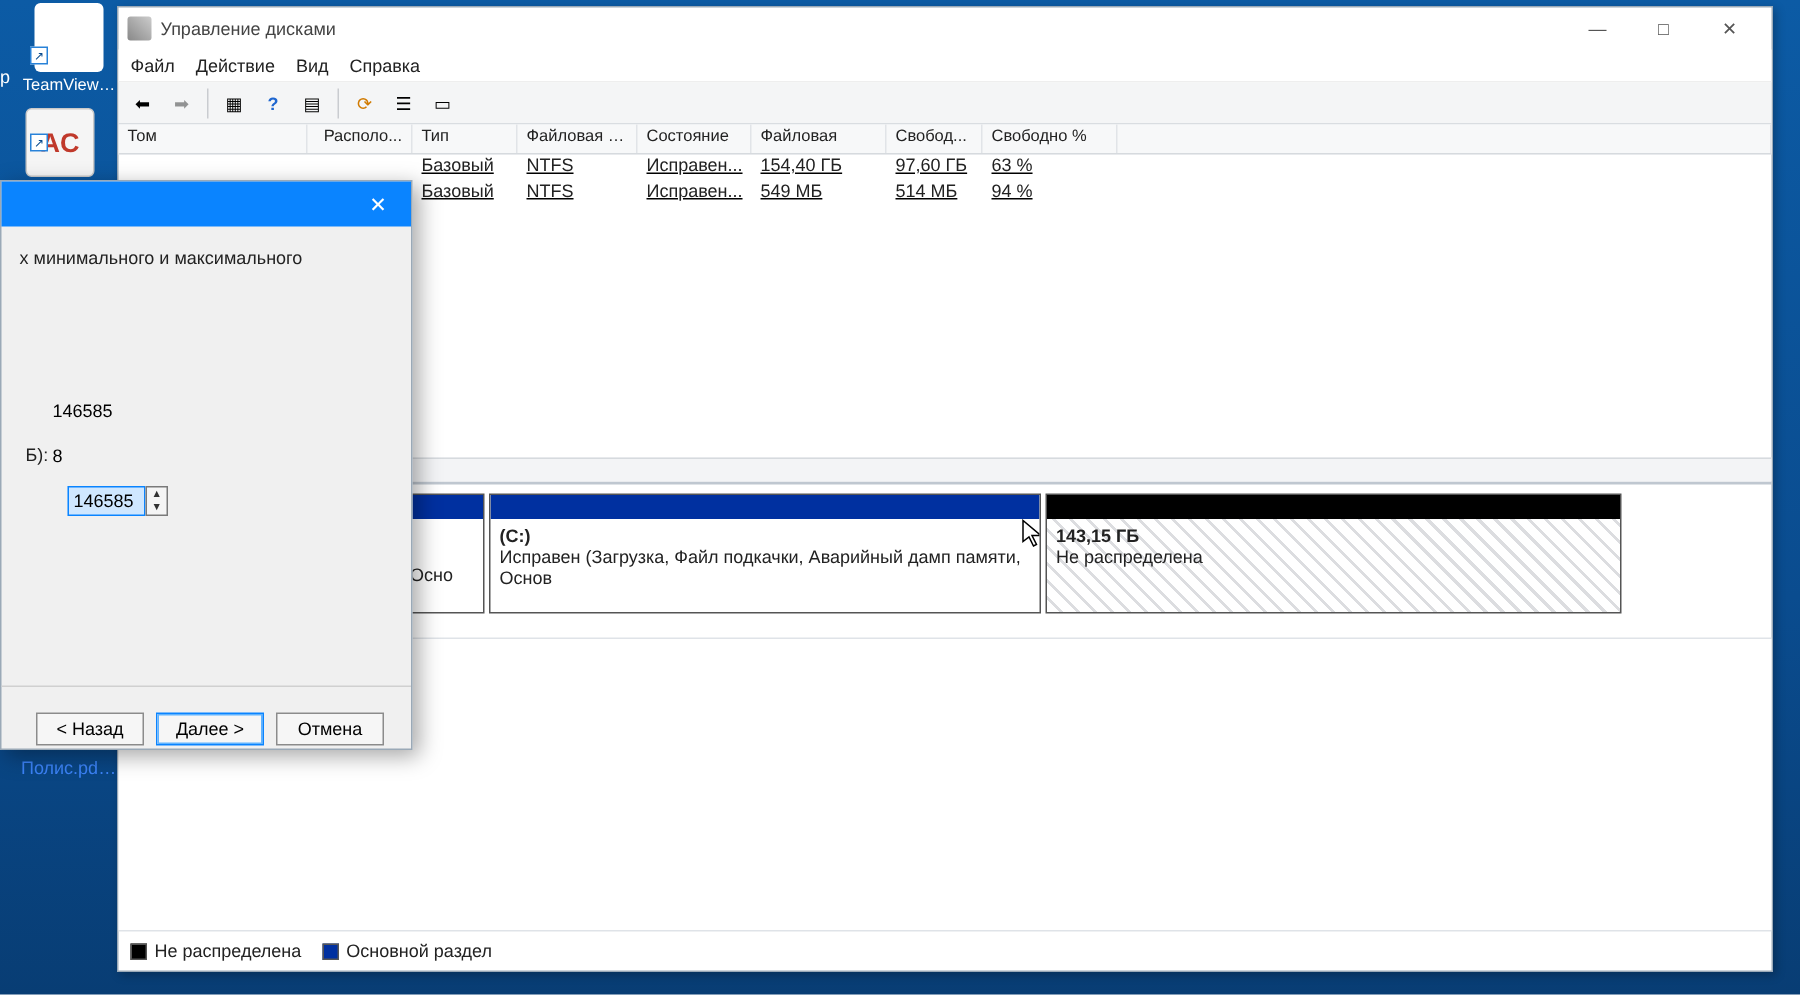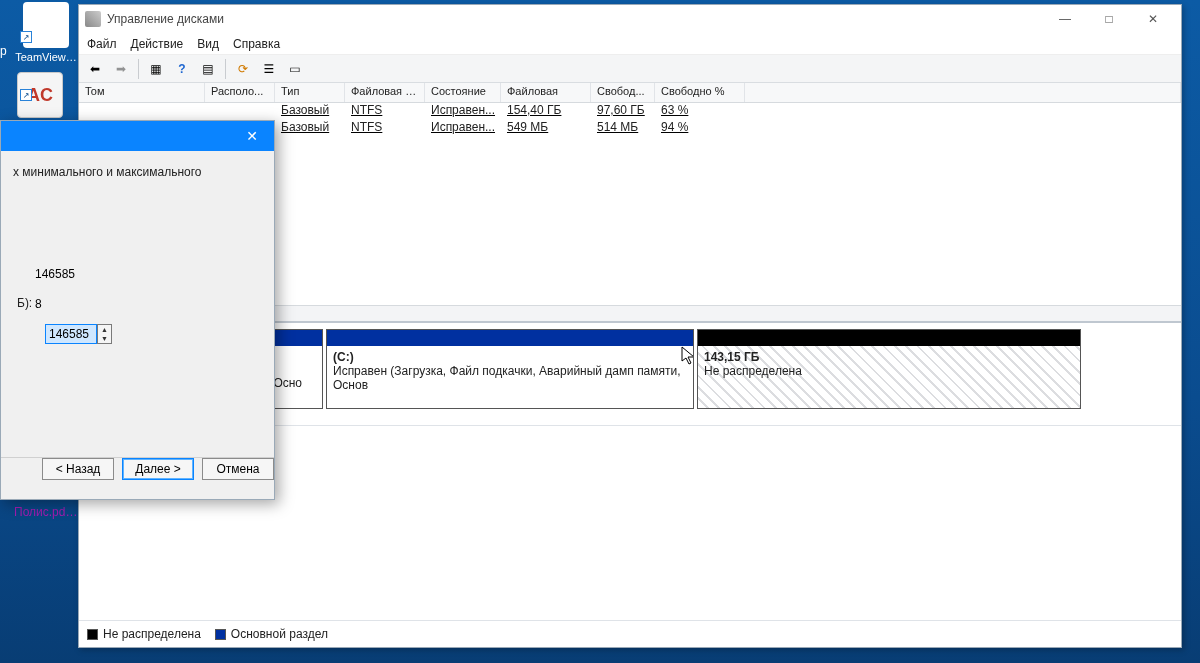--- a/index.html
+++ b/index.html
@@ -9,21 +9,21 @@
     position:relative;
   }
 
   
   .desktop-icon { position:absolute; width:72px; text-align:center; color:#fff; font-size:11px; }
   .desktop-icon .iconbox { width:46px; height:46px; margin:0 auto 3px; background:#fff; border-radius:4px; display:flex; align-items:center; justify-content:center; font-size:18px;}
   .desktop-icon .lnk{ width:12px;height:12px;background:#fff;border:1px solid #2982d8;position:absolute;bottom:20px;left:10px; font-size:8px; color:#0a4c8f; display:flex;align-items:center;justify-content:center;}
   #iconTV { top:2px; left:10px; }
   #iconAC { top:72px; left:10px; width:60px; }
   #iconAC .iconbox{ background:#f5f5f5; border:1px solid #c9c9c9; font-weight:bold; color:#c0392b; }
-  #labelPolis { position:absolute; top:505px; left:14px; color:#a21caf; font-size:12px; }
+  #labelPolis { position:absolute; top:505px; left:14px; color:#3b82f6; font-size:12px; }
 
   
   .win-main {
     position:absolute; left:78px; top:4px; width:1104px; height:644px;
     background:#fff; border:1px solid #9aa9b7;
     box-shadow:2px 2px 6px rgba(0,0,0,.25);
     display:flex; flex-direction:column;
   }
   .titlebar { height:28px; display:flex; align-items:center; padding:14px 6px; color:#444; }
   .titlebar .ticon { width:16px;height:16px; margin-right:6px; background:linear-gradient(45deg,#888,#ccc); border-radius:2px; }
@@ -34,21 +34,21 @@
   .menubar span{ color:#222;}
 
   .toolbar { height:28px; display:flex; align-items:center; gap:2px; padding:2px 4px; background:#f4f5f6; border-bottom:1px solid #d9dde1;}
   .tbtn{ width:24px;height:22px; display:flex;align-items:center;justify-content:center; border:1px solid transparent;}
   .tsep{width:1px;height:20px;background:#c9ccd0;margin:0 3px;}
 
   
   .listarea{ flex:0 0 240px; border-bottom:2px solid #bfc7d0; position:relative; }
   .cols { display:flex; height:20px; background:#f7f8f9; border-bottom:1px solid #d6dade;}
   .col { border-right:1px solid #e1e4e8; padding:2px 6px; font-size:11px; color:#222; overflow:hidden; white-space:nowrap; text-overflow:ellipsis;}
-  .c0{width:126px;} .c1{width:70px;} .c2{width:70px;} .c3{width:80px;} .c4{width:76px;} .c5{width:90px;} .c6{width:64px;} .c7{width:90px;} .c8{flex:1;}
+  .c0{width:126px;} .c1{width:70px;text-align:right;} .c2{width:70px;} .c3{width:80px;} .c4{width:76px;} .c5{width:90px;} .c6{width:64px;} .c7{width:90px;} .c8{flex:1;}
   .row { display:flex; height:17px;text-decoration:underline; }
   .row .cell{ padding:0 6px; font-size:12px; color:#222; overflow:hidden; white-space:nowrap; }
   .empty-room{flex:1;}
   .listarea .scroll-edge{position:absolute;right:0;bottom:0;left:0;height:16px;border-top:1px solid #d6dade;background:#f3f4f6;}
 
   
   .diskmap { padding:6px 8px 8px; border-bottom:1px solid #dfe3e8;}
   .diskrow { display:flex; align-items:stretch; height:80px; margin-bottom:8px; }
   .part{ position:relative; border:1px solid #555; margin-right:3px; background:#fff; overflow:hidden;}
   .part .band{height:16px;}
@@ -78,21 +78,21 @@
   .dlg-title .dclose{width:44px;height:30px;display:flex;align-items:center;justify-content:center;color:#fff;font-size:14px;}
   .dlg-body{padding:14px 10px 8px 12px; height:calc(100% - 72px); position:relative;}
   .dlg-body .hint{ font-size:12px; color:#222; margin-bottom:26px;}
   .val-row{display:flex; align-items:center; gap:10px; height:22px; margin:8px 0;}
   .val-row .vnum{margin-left:22px;}
   .blab{position:absolute; left:4px; font-size:12px; color:#222;}
   .spinwrap{display:flex;align-items:center;height:22px;}
   .spinwrap input{ width:52px; height:20px; font-size:12px; padding:1px 3px; border:1px solid #0a84ff; background:#cfe7ff; }
   .spinbtns{display:flex;flex-direction:column;width:15px;height:20px;border:1px solid #7a7a7a;background:#f5f5f5;}
   .spinbtns div{flex:1;display:flex;align-items:center;justify-content:center;font-size:7px;color:#333;}
-  .dlg-foot{height:40px;border-top:1px solid #d0d0d0;display:flex;align-items:flex-start;justify-content:flex-end;gap:8px;padding:0 0;}
+  .dlg-foot{height:40px;border-top:1px solid #d0d0d0;display:flex;align-items:flex-end;justify-content:flex-end;gap:8px;padding:0 18px;}
   .dbtn{min-width:72px;height:22px;border:1px solid #8b8b8b;background:#f6f6f6;font-size:12px;display:flex;align-items:center;justify-content:center;}
   .dbtn.primary{border:1px solid #0a84ff; box-shadow:0 0 0 1px #5fb3ff inset;}
 </style>
 </head>
 <body>
 
 <div class="desktop-icon" id="iconTV">
   <div class="iconbox">↔</div>
   <div class="lnk">↗</div>
   <div>TeamView…</div>

